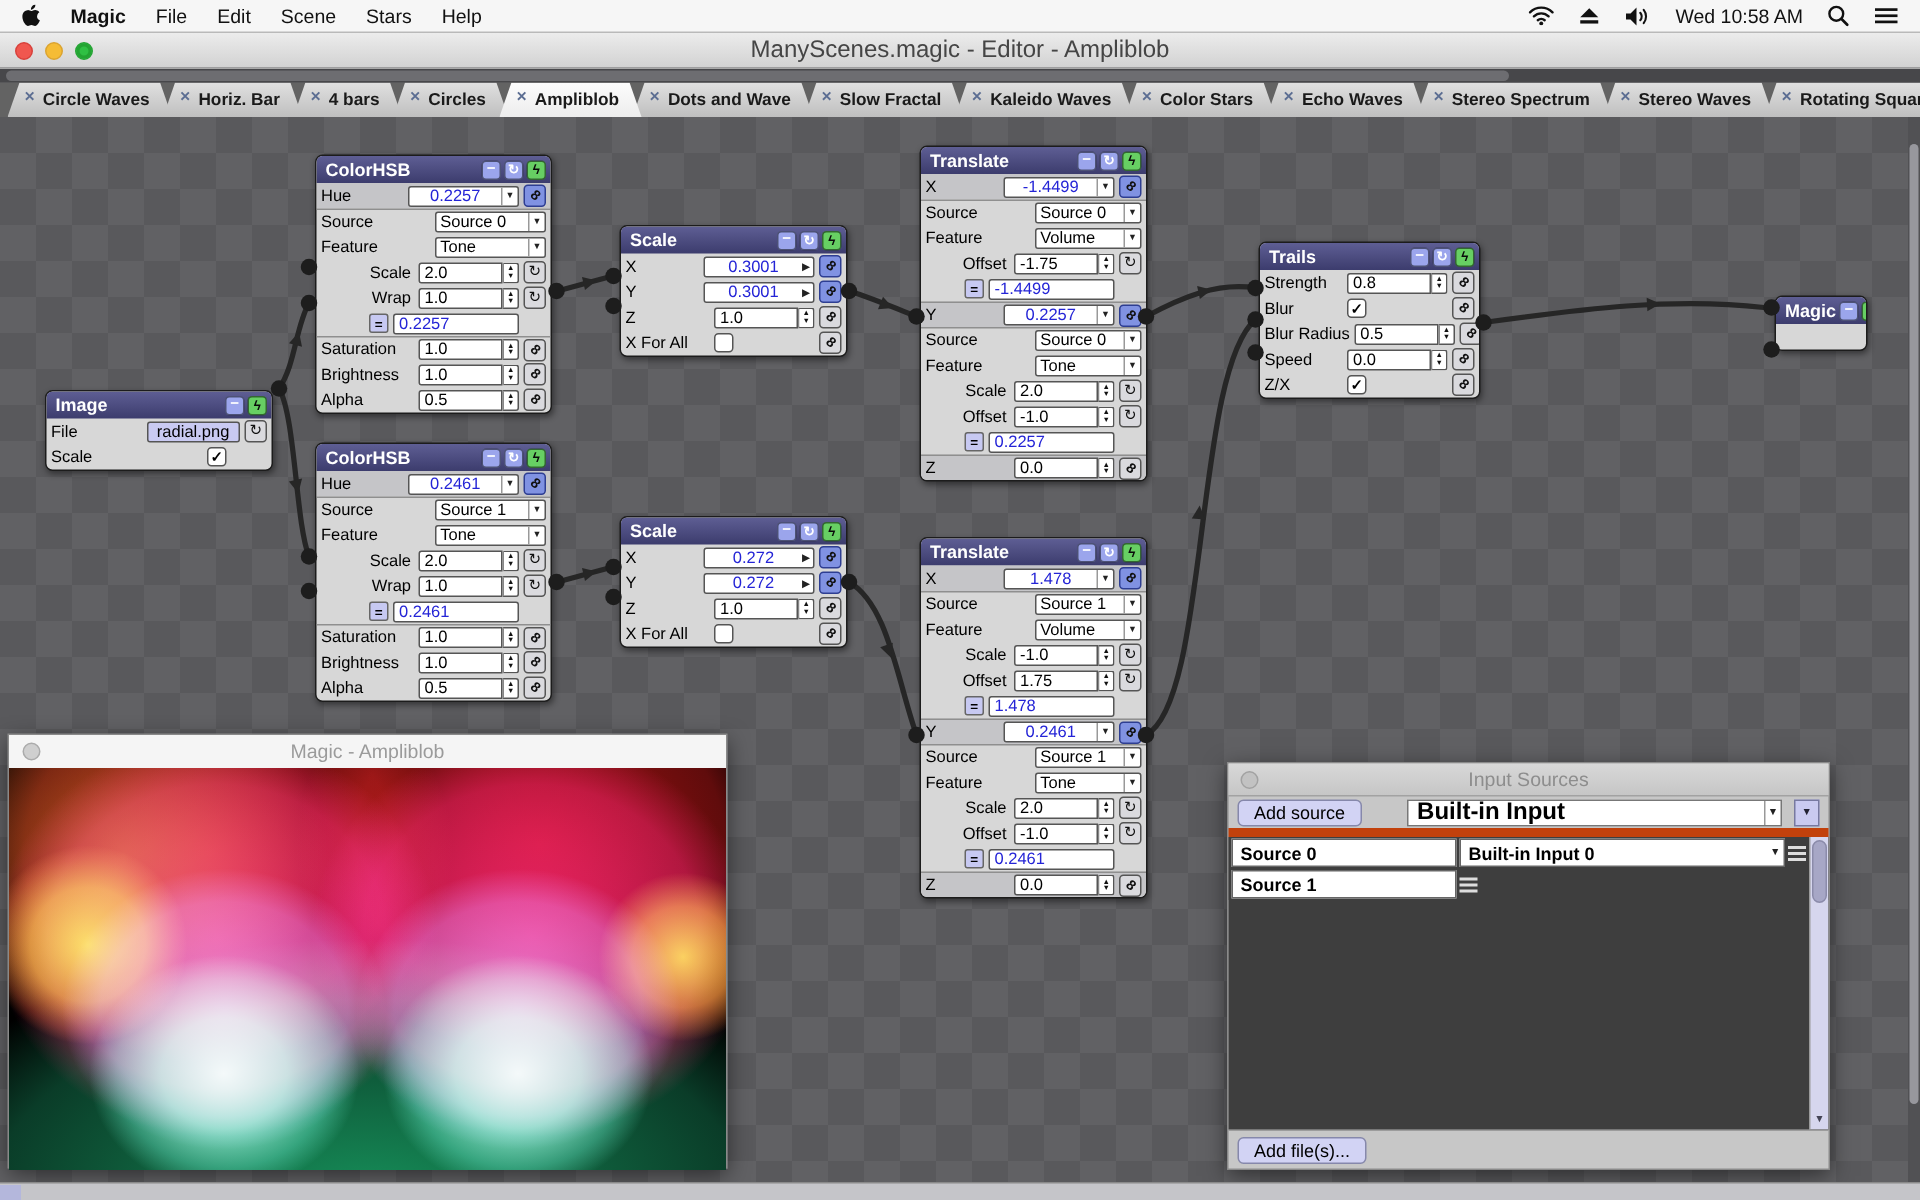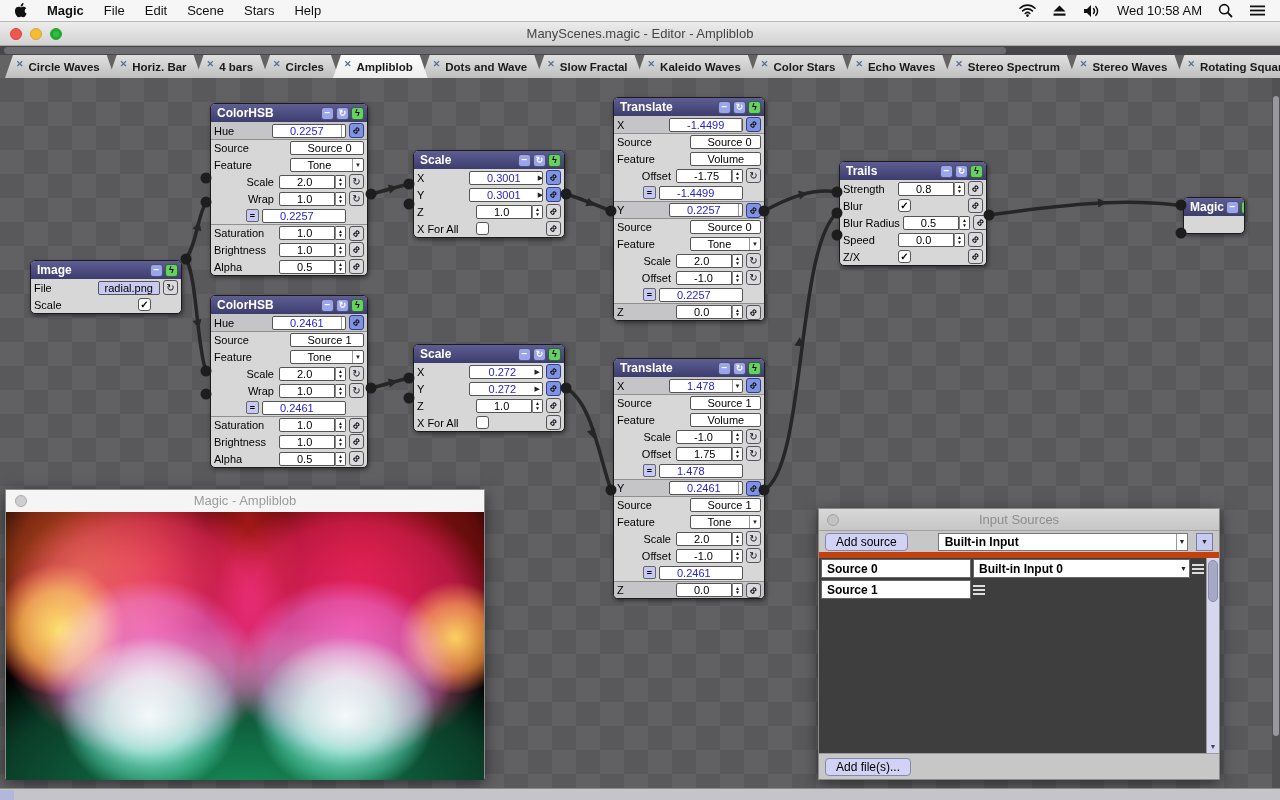--- a/index.html
+++ b/index.html
@@ -18,21 +18,21 @@
   .sicon svg { display:block; }
 
   
   .titlebar { position:absolute; left:0; top:22px; width:1280px; height:24px;
     background:linear-gradient(#ececec,#d2d2d2); border-bottom:1px solid #a8a8a8; z-index:99; }
   .lights { position:absolute; left:10px; top:6px; display:flex; gap:8px; }
   .light { width:12px; height:12px; border-radius:50%; }
   .light.red { background:#f0574f; border:1px solid #d8423c; }
   .light.yellow { background:#f5bc35; border:1px solid #dba431; }
   .light.green { background:#2fc043; border:1px solid #27a436; box-shadow:inset 0 0 0 2px rgba(0,80,0,.25); }
-  .wintitle { text-align:center; line-height:24px; font-size:13px; color:#454545; }
+  .wintitle { text-align:center; line-height:24px; font-size:16px; color:#454545; }
 
   
   .tabstrip { position:absolute; left:0; top:46px; width:1280px; height:9px; background:#47474a; z-index:98; }
   .tabstrip .thumb { position:absolute; left:4px; top:1px; width:1002px; height:7px; background:#6d6d71; border-radius:4px; }
   .tabbar { position:absolute; left:0; top:55px; width:1280px; height:23px; background:#636363;
     display:flex; align-items:stretch; padding-left:5px; z-index:98; overflow:hidden; }
   .tab { position:relative; display:flex; align-items:center; gap:5px; padding:0 15px 0 11px; margin-right:-6px;
     clip-path:polygon(8px 0, calc(100% - 8px) 0, 100% 100%, 0 100%);
     background:linear-gradient(#e0e0e0,#bfbfbf); font-size:11.5px; font-weight:bold; color:#1a1a1a; white-space:nowrap; }
   .tab .x { font-size:9px; color:#5b6d92; font-weight:bold; position:relative; top:-3px; }
@@ -57,21 +57,21 @@
   .tbtn.bolt  { background:#67cf63; color:#0a0a0a; font-weight:bold; }
   .nbody {}
   .nrow { height:17px; display:flex; align-items:center; padding:0 3px; gap:3px; }
   .nrow.hdr { background:#c5c5c8; }
   .nrow.sec { border-top:1px solid #8f8f8f; }
   .nlabel { flex:1; white-space:nowrap; }
   .nlabel.r { text-align:right; padding-right:2px; }
   .fgroup { display:flex; align-items:center; }
   .fld { background:#fff; border:1px solid #555; border-radius:2px; height:14px; display:flex;
     align-items:center; overflow:hidden; }
-  .fld .v { padding:0 17px; white-space:nowrap; }
+  .fld .v { padding:0 3px; white-space:nowrap; }
   .blue { color:#2424d6; }
   .fld.grp { border-radius:2px 0 0 2px; }
   .stepper { width:11px; height:14px; background:#fff; border:1px solid #555; border-left:1px solid #888;
     border-radius:0 2px 2px 0; display:flex; flex-direction:column; align-items:center; justify-content:center;
     font-size:5px; line-height:4.5px; color:#111; }
   .dda { width:11px; align-self:stretch; border-left:1px solid #999; display:flex; align-items:center;
     justify-content:center; font-size:6px; color:#222; flex:0 0 11px; }
   .tri { font-size:7px; color:#222; padding-right:2px; }
   .ibtn { width:15px; height:15px; border:1px solid #555; border-radius:3px; background:#dadade;
     display:flex; align-items:center; justify-content:center; flex:0 0 15px; }
@@ -115,21 +115,21 @@
   .ispanel { position:absolute; left:818px; top:430px; width:402px; height:272px; z-index:5;
     background:#c7c7c7; border:1px solid #8a8a8a; box-shadow:0 4px 14px rgba(0,0,0,.5);
     display:flex; flex-direction:column; font-size:12px; }
   .ishead { height:22px; background:linear-gradient(#d8d8d8,#c6c6c6); border-bottom:1px solid #a2a2a2; position:relative; flex:0 0 22px; }
   .ishead .circle { position:absolute; left:8px; top:5px; width:12px; height:12px; border-radius:50%;
     background:#c2c2c2; border:1px solid #a2a2a2; }
   .ishead .it { text-align:center; line-height:22px; color:#8d8d8d; font-size:13px; }
   .istools { flex:0 0 27px; display:flex; align-items:center; padding:0 6px; gap:8px; border-bottom:6px solid #c2410c; }
   .btn-lav { background:#d2d3f4; border:1px solid #8688ab; border-radius:4px; padding:1px 10px; font-size:12px; color:#000; }
   .isdd { flex:1; height:18px; background:#fff; border:1px solid #777; display:flex; align-items:center; margin-left:22px; }
-  .isdd .v { flex:1; padding:0 6px; font-weight:bold; font-size:12px; }
+  .isdd .v { flex:1; padding:0 6px; font-weight:bold; font-size:16px; }
   .isdd .dda { border-left:1px solid #999; width:16px; font-size:7px; }
   .isddbtn { width:17px; height:18px; background:#c9caf0; border:1px solid #7779a0; display:flex;
     align-items:center; justify-content:center; font-size:7px; color:#223; }
   .islist { flex:1; background:#3e3e3e; position:relative; overflow:hidden; }
   .isrow { display:flex; gap:2px; padding:1px 15px 1px 2px; background:#3e3e3e; }
   .isrow .name { flex:0 0 150px; height:19px; background:#fff; border:1px solid #666; display:flex;
     align-items:center; padding:0 5px; font-weight:bold; }
   .isrow .src { flex:1; height:19px; background:#fff; border:1px solid #666; display:flex; align-items:center; }
   .isrow .src .v { flex:1; padding:0 5px; font-weight:bold; }
   .isrow .src .dda { width:14px; font-size:7px; border-left:none; }

